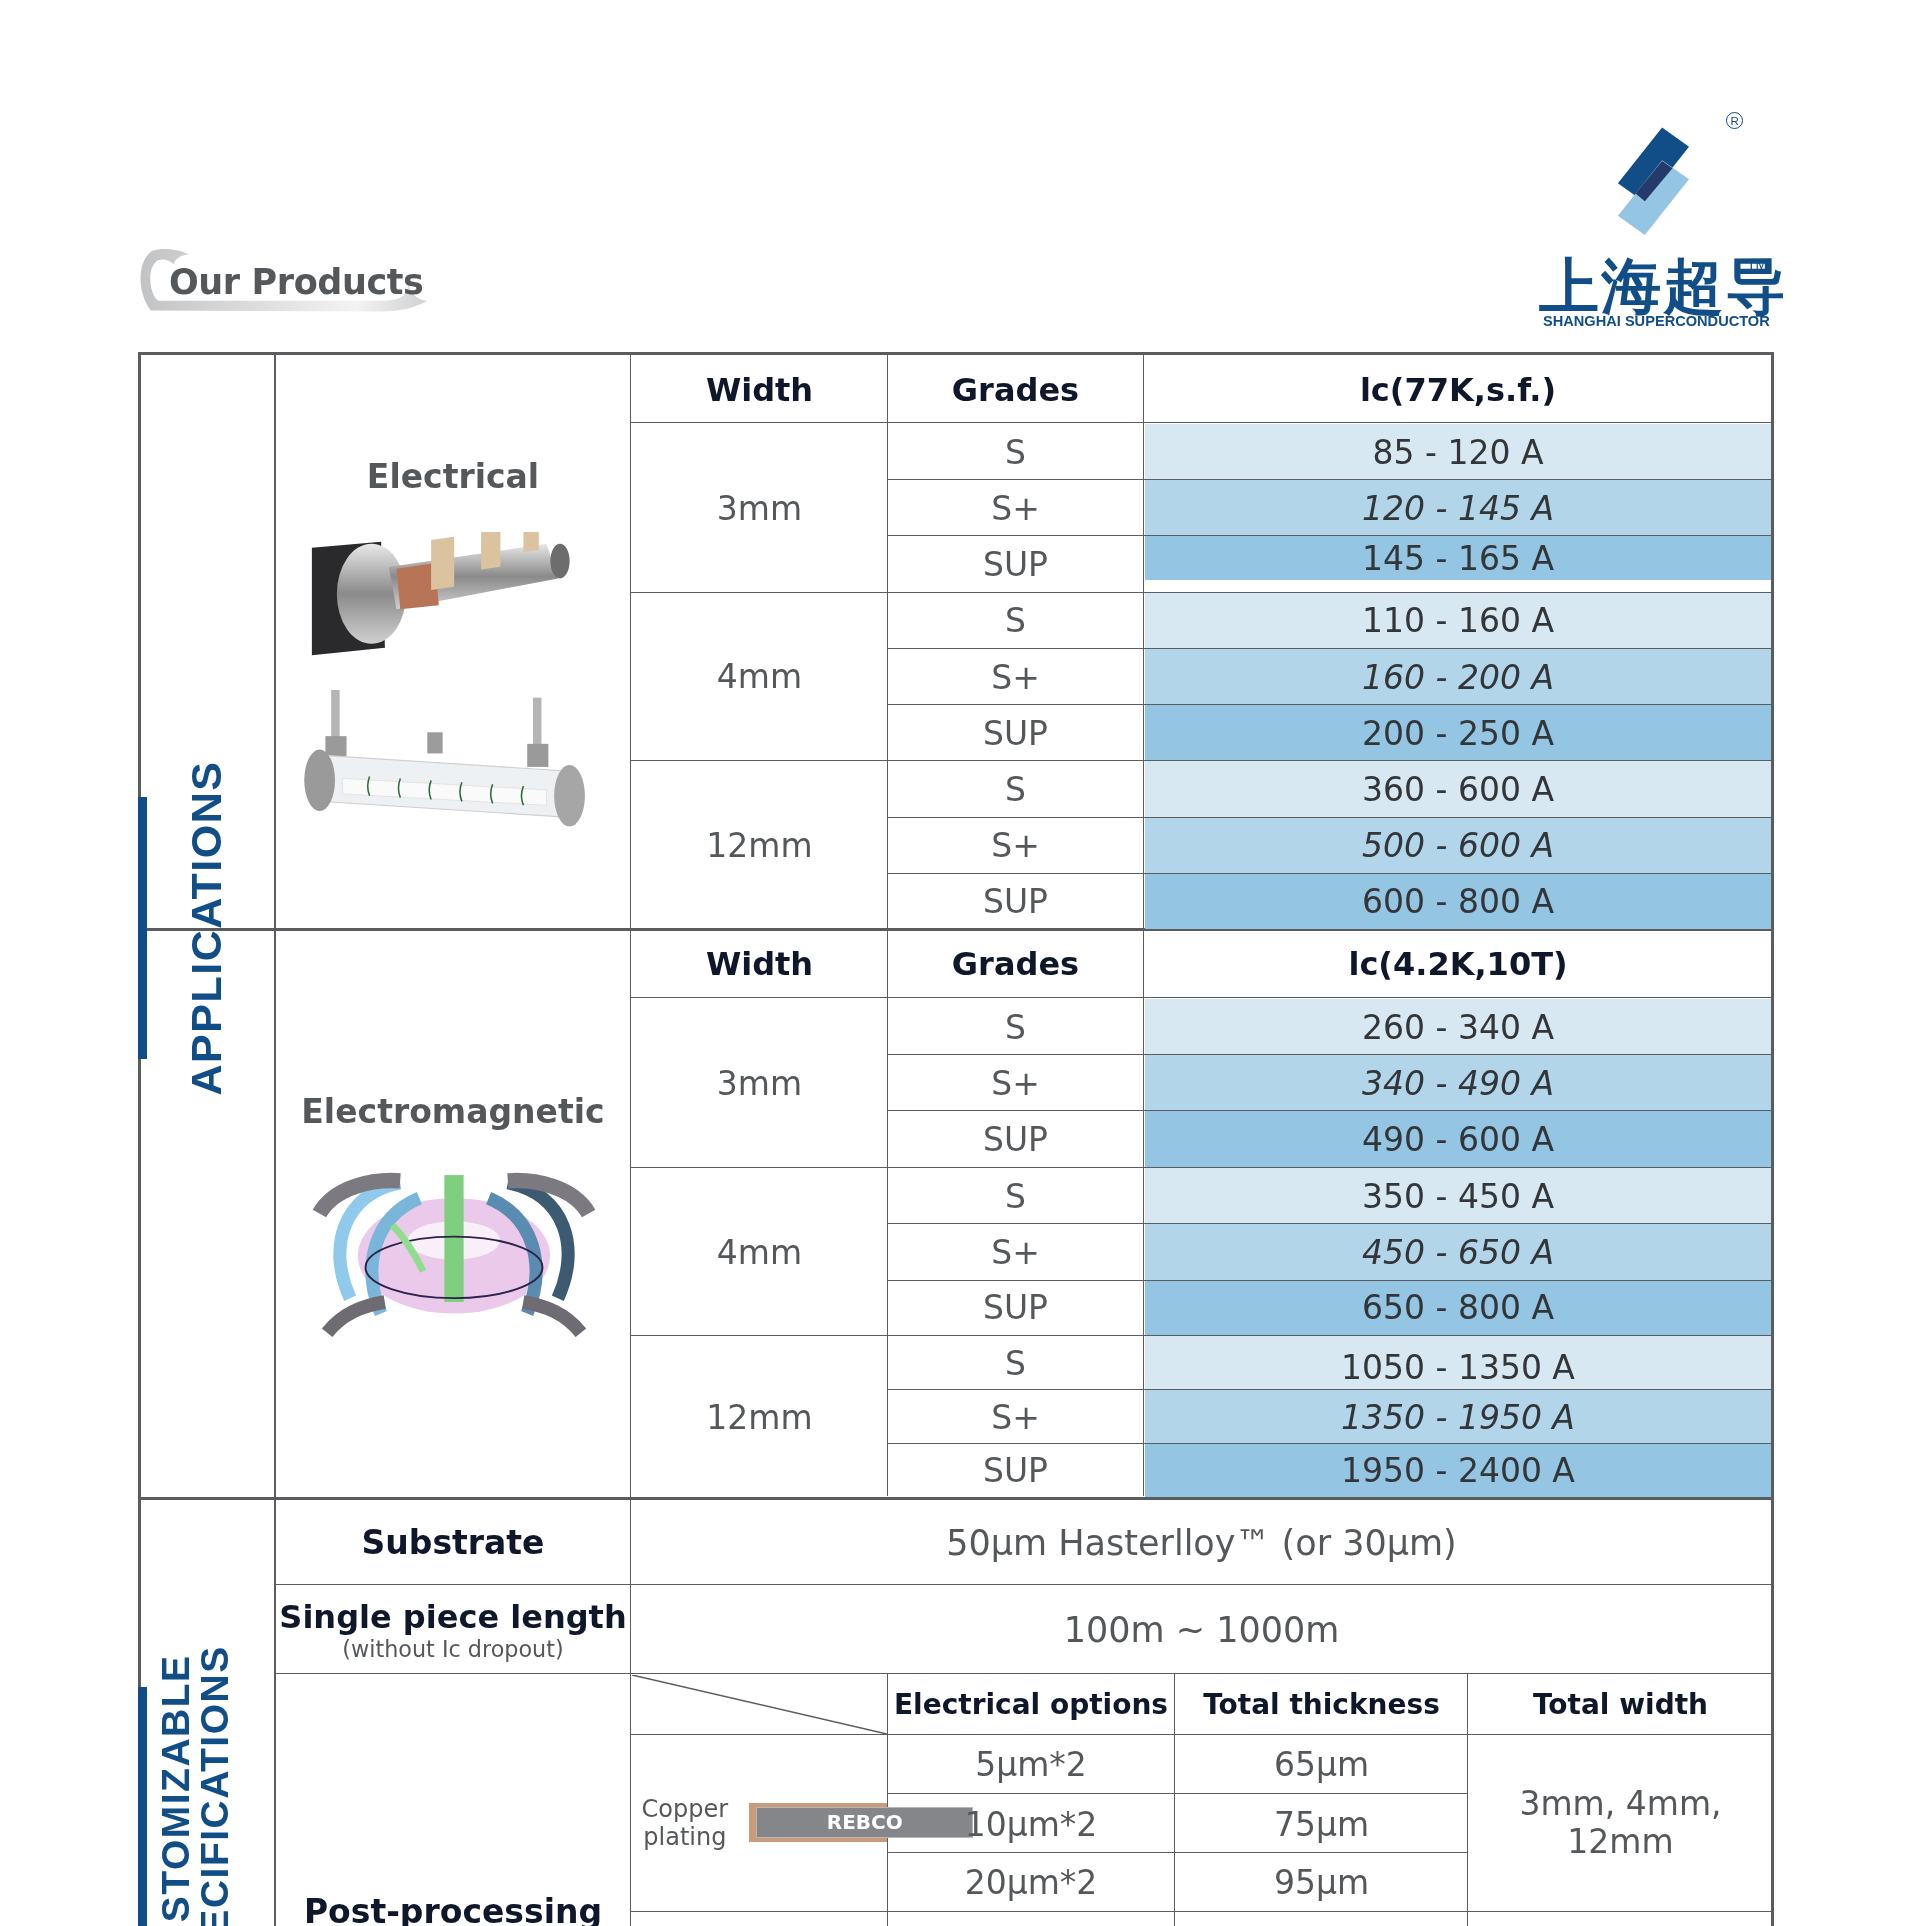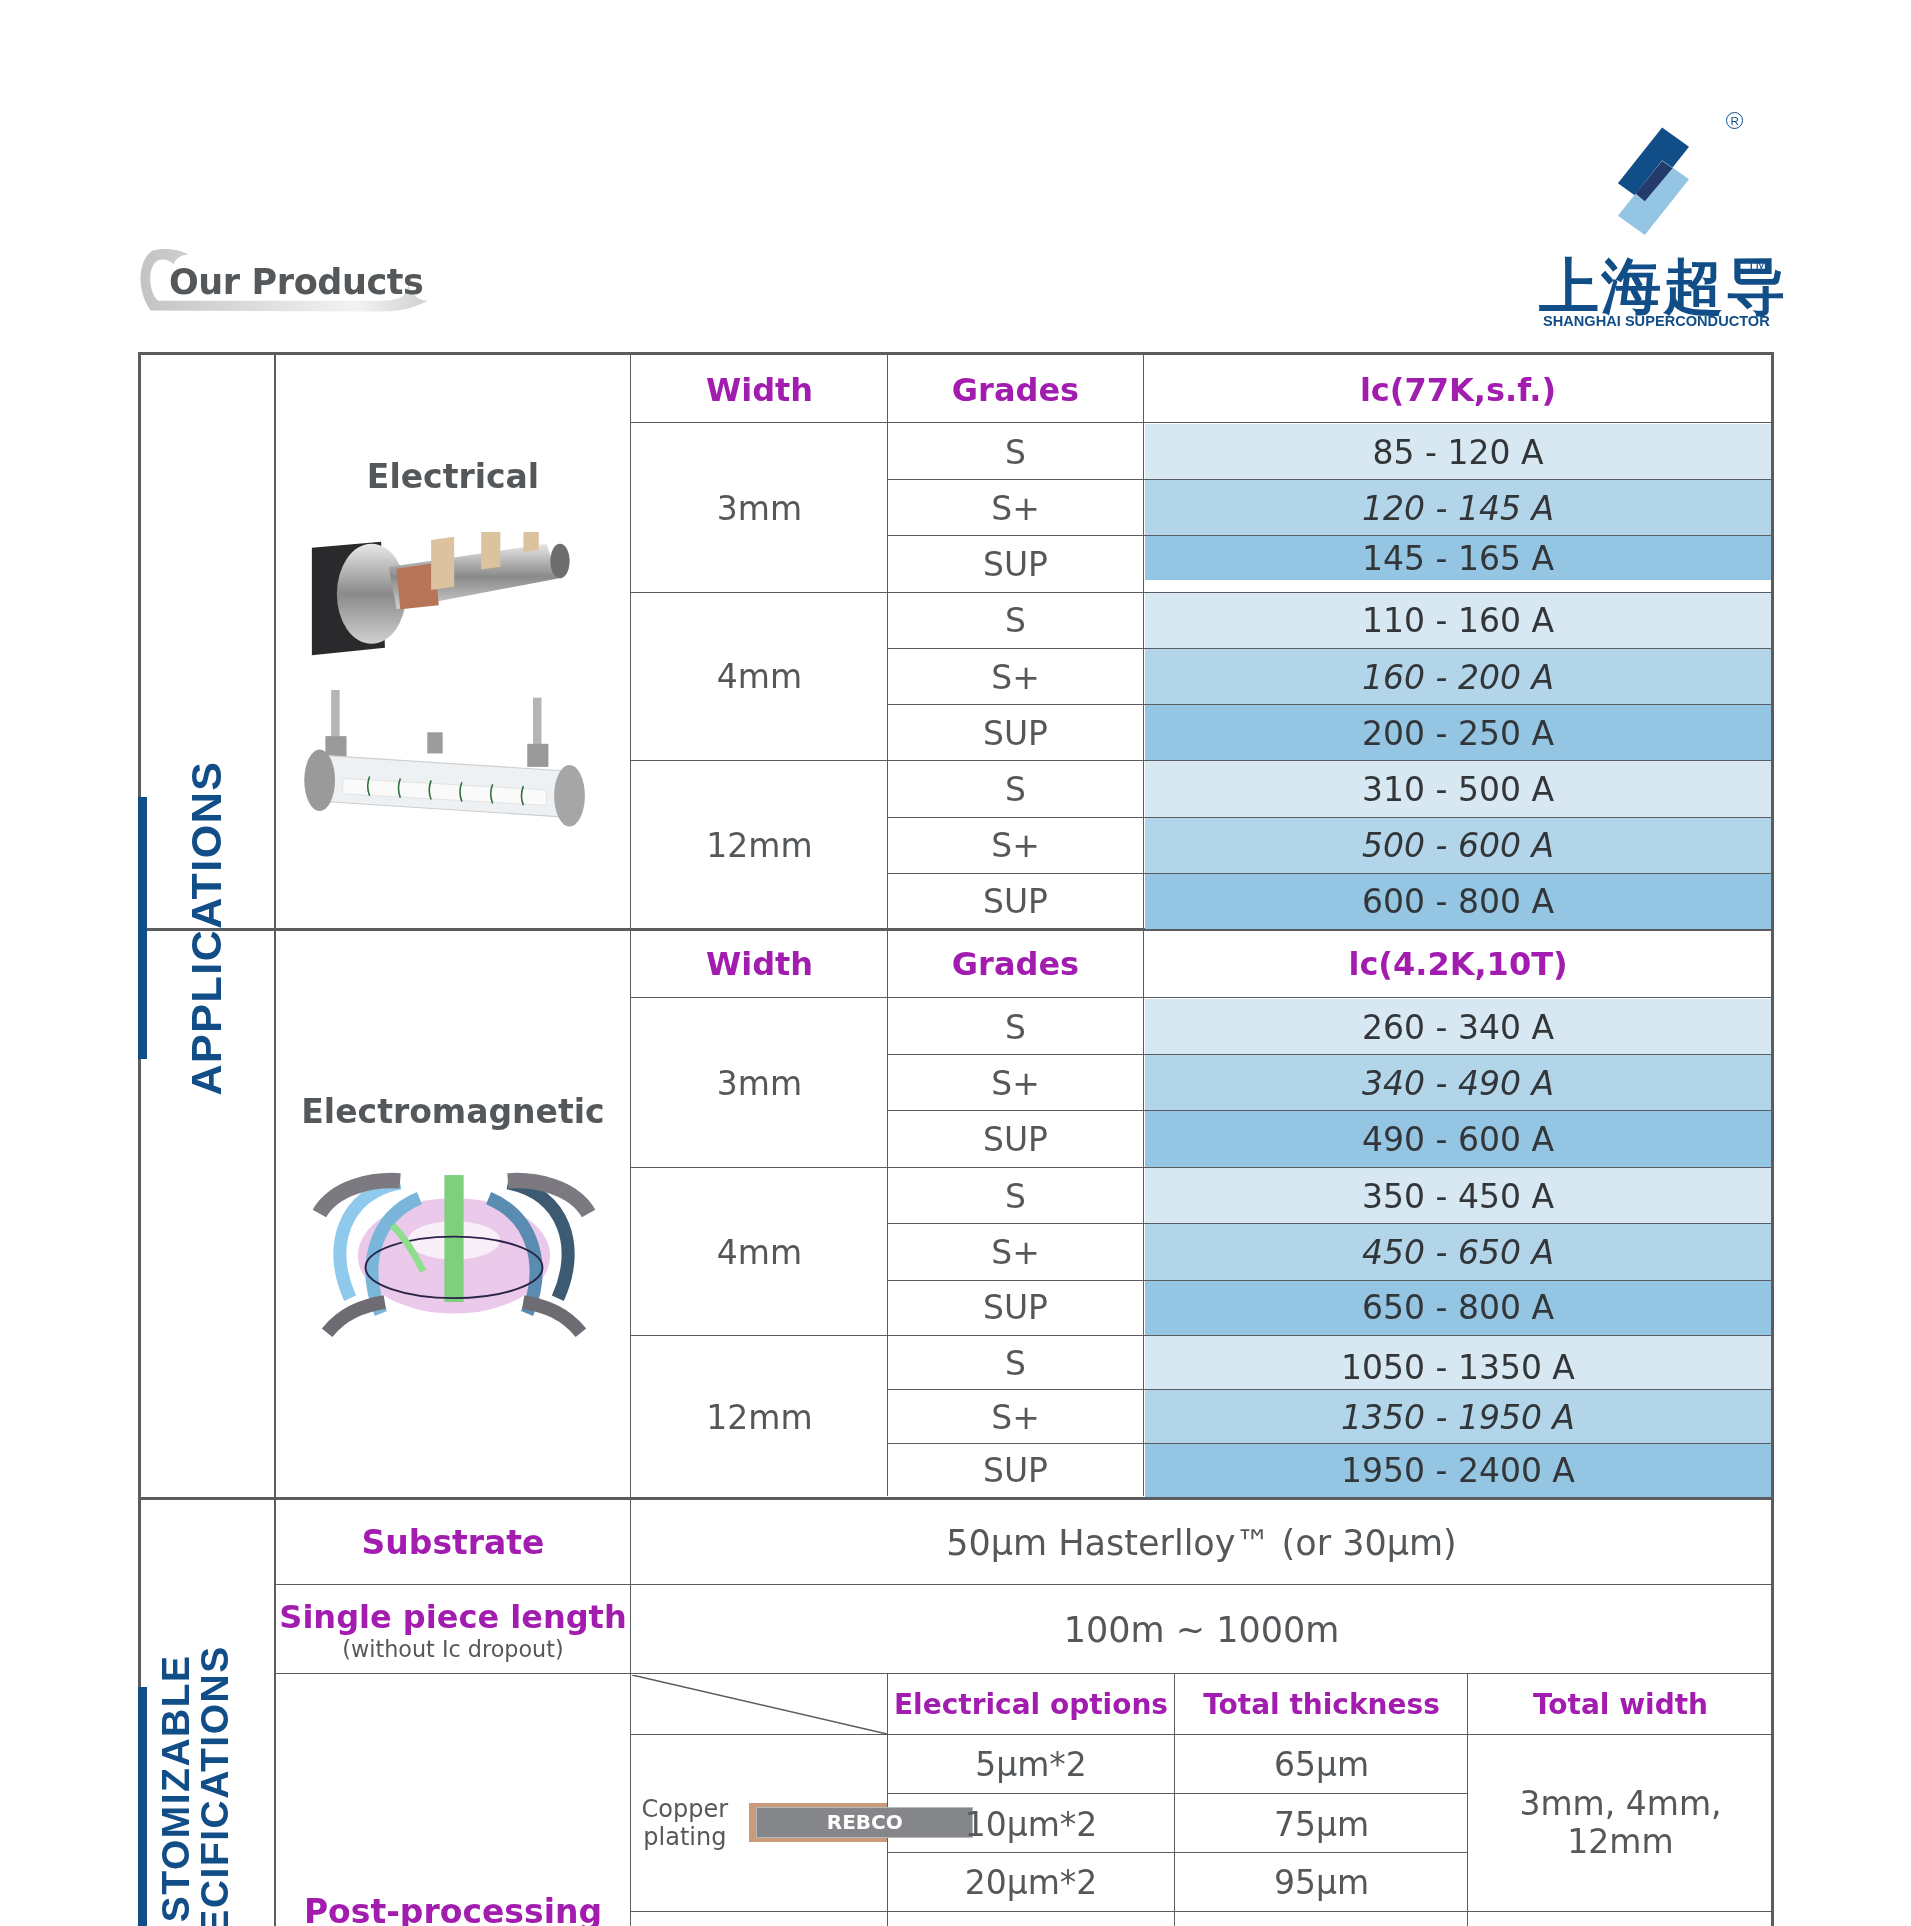--- a/index.html
+++ b/index.html
@@ -16,21 +16,21 @@
 
   
   .tbl { left:138px; top:352px; width:1636px; height:2107px; border:3.1px solid #5a5c5f; box-sizing:border-box; }
   .line-h { position:absolute; height:0; border-top:1.9px solid #5a5c5f; }
   .line-h.thin { border-top-width:1.5px; }
   .line-h.thick { border-top-width:3.1px; }
   .line-v { position:absolute; width:0; border-left:1.5px solid #5a5c5f; }
   .line-v.mid { border-left-width:2.3px; }
 
   .cell { position:absolute; display:flex; align-items:center; justify-content:center; text-align:center; box-sizing:border-box; }
-  .hdr { font-weight:bold; font-size:32px; color:#a21caf; }
+  .hdr { font-weight:bold; font-size:32px; color:#0f172a; }
   .txt { font-size:33px; color:#55585b; }
   .val { font-size:33px; color:#333638; }
   .bg1 { background:#d7e8f3; }
   .bg2 { background:#b2d5ea;font-style:italic; }
   .bg3 { background:#94c5e3; }
 
   .section-label { position:absolute; color:#114d87; font-weight:bold; font-family:"Liberation Sans", sans-serif;
                    transform:rotate(-90deg); transform-origin:center center; white-space:nowrap; text-align:center; line-height:1.0; letter-spacing:1.5px; }
   .section-bar { position:absolute; left:138px; width:8.5px; background:#114d87; }
 
@@ -139,21 +139,21 @@
 <div class="cell txt" style="left:632px;top:592px;width:255px;height:169px">4mm</div>
 <div class="cell txt" style="left:888px;top:592px;width:255px;height:56px">S</div>
 <div class="cell val bg1" style="left:1145px;top:592px;width:626px;height:56px">110 - 160 A</div>
 <div class="cell txt" style="left:888px;top:649px;width:255px;height:56px">S+</div>
 <div class="cell val bg2" style="left:1145px;top:649px;width:626px;height:56px">160 - 200 A</div>
 <div class="cell txt" style="left:888px;top:705px;width:255px;height:56px">SUP</div>
 <div class="cell val bg3" style="left:1145px;top:705px;width:626px;height:56px">200 - 250 A</div>
 
 <div class="cell txt" style="left:632px;top:761px;width:255px;height:168px">12mm</div>
 <div class="cell txt" style="left:888px;top:761px;width:255px;height:56px">S</div>
-<div class="cell val bg1" style="left:1145px;top:761px;width:626px;height:56px">310 - 500 A</div>
+<div class="cell val bg1" style="left:1145px;top:761px;width:626px;height:56px">360 - 600 A</div>
 <div class="cell txt" style="left:888px;top:817px;width:255px;height:56px">S+</div>
 <div class="cell val bg2" style="left:1145px;top:817px;width:626px;height:56px">500 - 600 A</div>
 <div class="cell txt" style="left:888px;top:874px;width:255px;height:55px">SUP</div>
 <div class="cell val bg3" style="left:1145px;top:874px;width:626px;height:55px">600 - 800 A</div>
 
 <div class="line-h thin" style="left:887px;top:479px;width:887px"></div>
 <div class="line-h thin" style="left:887px;top:535px;width:887px"></div>
 <div class="line-h" style="left:630px;top:592px;width:1144px"></div>
 <div class="line-h thin" style="left:887px;top:648px;width:887px"></div>
 <div class="line-h thin" style="left:887px;top:704px;width:887px"></div>

